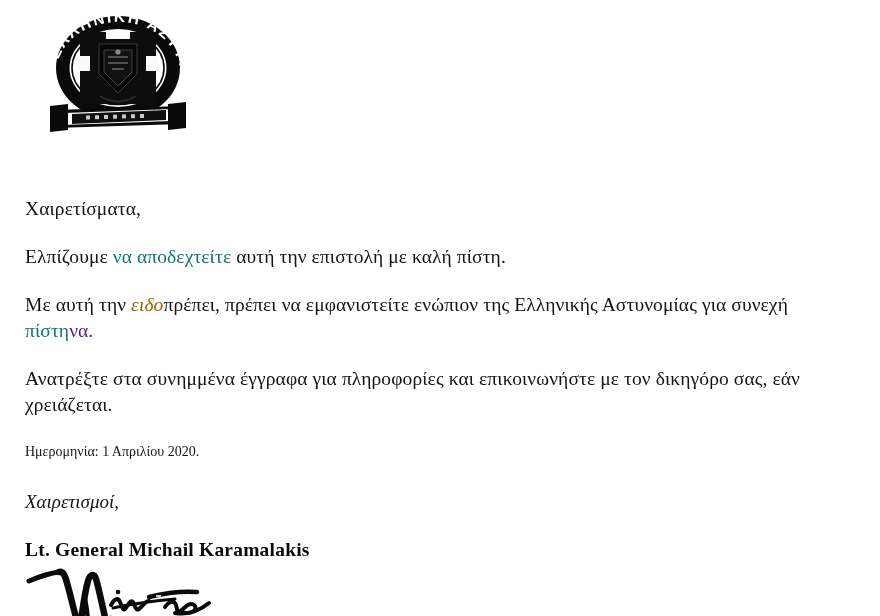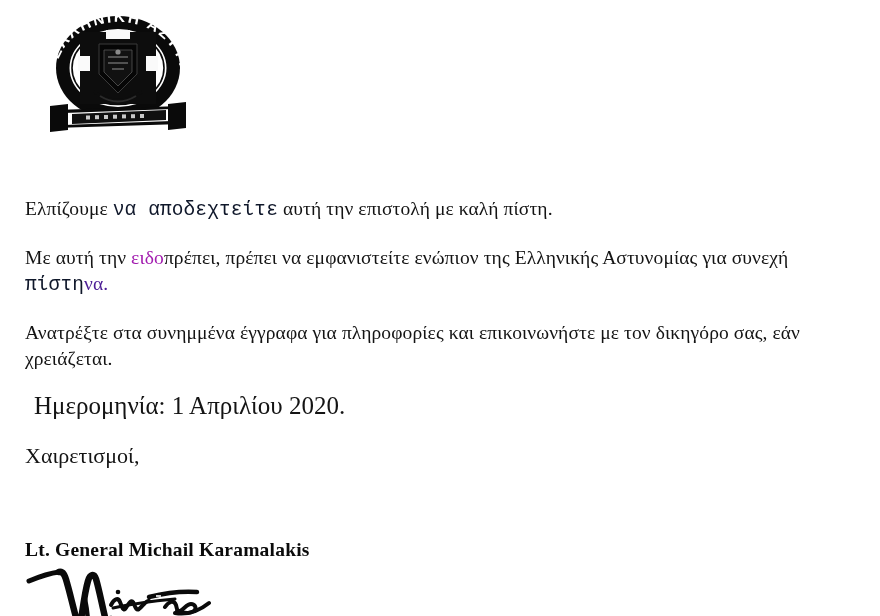--- a/index.html
+++ b/index.html
@@ -42,36 +42,37 @@
   }
   .para {
     font-size: 19.5px;
     line-height: 26px;
     margin: 0 0 22px 0;
     letter-spacing: 0.1px;
     color: #141414;
   }
 
   
-  .faded { color: #0f172a; font-family: Liberation Mono, monospace; }
-  .faded-2 { color: #a21caf; }
+  .faded { color: #0f766e; }
+  .faded-2 { color: #a16207; font-style: italic; }
   .faded-3 { color: #4c1d95; }
 
   .datetime-block {
-    font-size: 25px;
+    font-size: 14px;
     line-height: 23px;
-    margin: 0 0 26px 9px;
+    margin: 0 0 26px 0;
     color: #141414;
     font-family: Liberation Serif, serif;
   }
   .closing {
-    font-size: 22px;
+    font-size: 19px;
     line-height: 26px;
     margin: 0;
     color: #141414;
+    font-style: italic;
   }
 
   
   .signature-block {
     position: absolute;
     left: 25px;
     top: 521px;
     width: 400px;
   }
   .signer-name {
@@ -144,20 +145,23 @@
 
       <path d="M 8,112 L 26,110 L 26,136 L 8,138 Z" fill="#0a0a0a"></path>
       <path d="M 126,110 L 144,108 L 144,134 L 126,136 Z" fill="#0a0a0a"></path>
     </svg>
   </div>
 
 </div>
 
 <div class="letter-body">
 
+  <p class="para">
+    <span>Χαιρετίσματα,</span>
+  </p>
 
   <p class="para">
     <span>Ελπίζουμε </span><span class="faded">να αποδεχτείτε</span><span> αυτή την επιστολή με καλή πίστη.</span>
   </p>
 
   <p class="para">
     <span>Με αυτή την </span><span class="faded-2">ειδο</span><span>πρέπει, πρέπει να εμφανιστείτε ενώπιον της Ελληνικής Αστυνομίας για συνεχή </span><span class="faded">πίστη</span><span class="faded-3">να.</span>
   </p>
 
   <p class="para">

